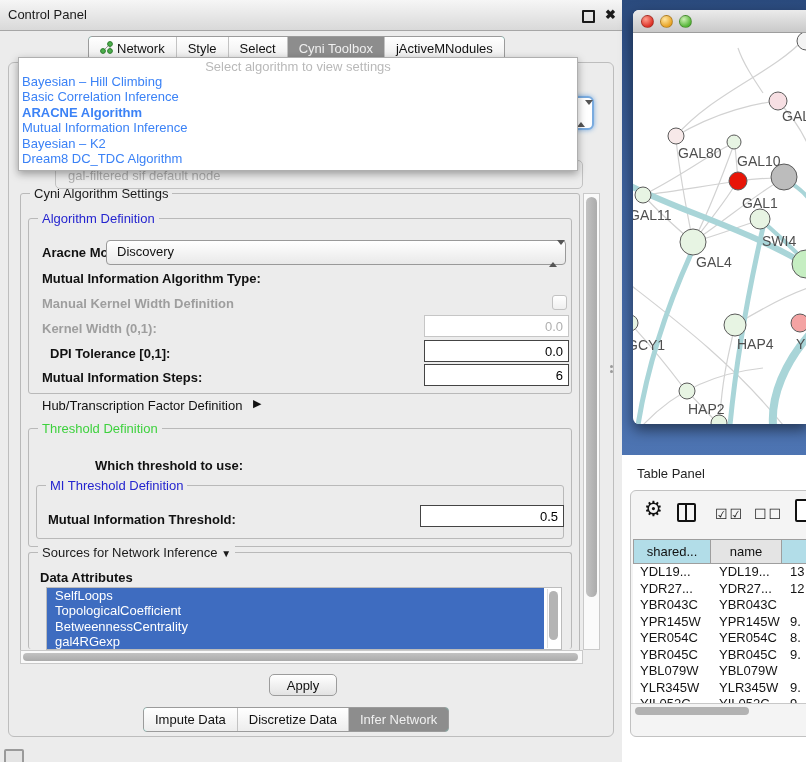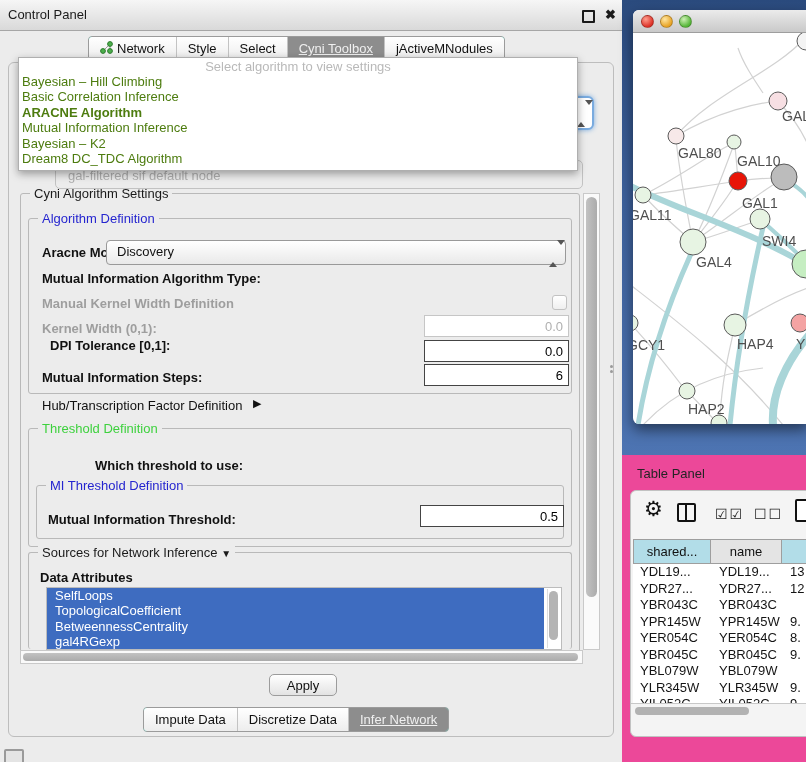--- a/index.html
+++ b/index.html
@@ -12,30 +12,30 @@
      background:linear-gradient(#f6f6f6,#d9d9d9);border-bottom:1px solid #a6a6a6;}
   .cp-title{position:absolute;left:8px;top:0;line-height:30px;font-size:13px;color:#1a1a1a;}
   .float-ico{position:absolute;right:27px;top:10px;width:9px;height:9px;border:2px solid #1a1a1a;border-radius:1px;}
   .close-ico{position:absolute;right:6px;top:0px;line-height:30px;font-size:13px;font-weight:bold;color:#1a1a1a;}
   
   .tabbar{position:absolute;display:inline-flex;height:23px;background:#5eead4;
      border:1px solid #9b9b9b;border-radius:4px;overflow:hidden;font-size:13px;}
   .tabbar .tab{display:flex;align-items:center;padding:0 11px;color:#111;
      border-left:1px solid #c3c3c3;white-space:nowrap;background:linear-gradient(#ffffff,#ededed);}
   .tabbar .tab:first-child{border-left:none;}
-  .tabbar .tab.sel{background:#8d8d8d;color:#f0f0f0;text-decoration:underline;}
+  .tabbar .tab.sel{background:#8d8d8d;color:#f0f0f0;}
   .tab .ticon{margin-right:4px;display:inline-block;}
   
   .outer-panel{position:absolute;left:8px;top:62px;width:604px;height:673px;
      background:#ececec;border:1px solid #bdbdbd;border-radius:6px;}
   
   .popup{position:absolute;left:18px;top:57px;width:558px;height:112px;background:#ffffff;
      border:1px solid #afafaf;box-shadow:0 3px 8px rgba(0,0,0,.35);z-index:10;}
   .popup .prompt{text-align:center;color:#b9b9b9;font-size:13px;height:15px;line-height:15px;margin-top:1px;}
-  .dd-item{font-size:13px;line-height:15.4px;padding-left:3px;color:#4d7c0f;white-space:nowrap;}
+  .dd-item{font-size:13px;line-height:15.4px;padding-left:3px;color:#3b82f6;white-space:nowrap;}
   .dd-item.bold{font-weight:bold;}
   
   .combo-frag{position:absolute;left:556px;top:96px;width:34px;height:30px;background:#fff;
      border:2px solid #79abdf;border-radius:6px;box-shadow:0 0 5px #79abdf;z-index:5;}
   .ghost-combo{position:absolute;left:55px;top:160px;width:528px;height:29px;background:#ececec;
      border:1px solid #c2c2c2;border-radius:5px;z-index:4;font-size:13px;color:#aeaeae;
      line-height:29px;padding-left:12px;box-sizing:border-box;}
   
   .group{position:absolute;border:1px solid #b9b9b9;border-radius:3px;background:transparent;}
   .group-label{position:absolute;font-size:13px;background:#ececec;padding:0 4px;white-space:nowrap;}
@@ -82,21 +82,21 @@
   
   .desktop{position:absolute;left:622px;top:0;width:184px;height:455px;
      background:linear-gradient(180deg,#2b4b7e 0%,#3e629e 45%,#4d74b2 100%);}
   .net-win{position:absolute;left:11px;top:10px;width:175px;height:414px;background:#fff;
      border-radius:6px 0 0 6px;box-shadow:0 6px 14px rgba(0,0,0,.5);overflow:hidden;}
   .net-tb{height:22px;background:linear-gradient(#ebebeb,#c9c9c9);border-bottom:1px solid #9e9e9e;position:relative;}
   .light{position:absolute;top:4.5px;width:13px;height:13px;border-radius:50%;border:1px solid rgba(0,0,0,.25);box-sizing:border-box;}
   .light.red{left:8px;background:radial-gradient(circle at 35% 30%,#ff9d8d,#dd3329 70%);}
   .light.yel{left:27px;background:radial-gradient(circle at 35% 30%,#ffe6a0,#e8a325 70%);}
   .light.grn{left:46px;background:radial-gradient(circle at 35% 30%,#cdf0b4,#55b637 70%);}
-  .table-area{position:absolute;left:622px;top:455px;width:184px;height:307px;background:#ec4899;}
+  .table-area{position:absolute;left:622px;top:455px;width:184px;height:307px;background:#ffffff;}
   .tp-title{position:absolute;left:15px;top:11px;font-size:13px;color:#242424;}
   .table-card{position:absolute;left:8px;top:35px;width:180px;height:245px;background:#f4f4f4;
      border:1px solid #c2c2c2;border-radius:6px;overflow:hidden;}
   .gear{position:absolute;left:13px;top:6px;font-size:21px;color:#111;}
   .colico{position:absolute;left:46px;top:12px;width:15px;height:15px;border:2px solid #111;border-radius:2px;}
   .colico i{position:absolute;left:6px;top:0;width:2px;height:15px;background:#111;}
   .ckpair{position:absolute;top:15px;font-size:14px;color:#222;letter-spacing:2px;}
   .pageico{position:absolute;left:164px;top:8px;width:14px;height:19px;border:2px solid #111;border-radius:2px;background:#fff;}
   .thead{position:absolute;left:2px;top:48px;height:25px;display:flex;}
   .th{box-sizing:border-box;border:1px solid #9e9e9e;border-left:none;font-size:13px;color:#111;
@@ -185,21 +185,21 @@
   </div>
 
   <span class="lbl b" style="left:42px;top:271px;">Mutual Information Algorithm Type:</span>
 
   <span class="lbl dis" style="left:42px;top:296px;">Manual Kernel Width Definition</span>
   <span class="checkbox" style="left:552px;top:295px;"></span>
 
   <span class="lbl dis" style="left:42px;top:321px;">Kernel Width (0,1):</span>
   <input class="tf dis" style="left: 424px; top: 315px; width: 133px;" readonly="" value="0.0">
 
-  <span class="lbl b" style="left:42px;top:338px;padding-left:8px;">DPI Tolerance [0,1]:</span>
+  <span class="lbl b" style="left:42px;top:346px;padding-left:8px;">DPI Tolerance [0,1]:</span>
   <input class="tf" style="left: 424px; top: 340px; width: 133px;" readonly="" value="0.0">
 
   <span class="lbl b" style="left:42px;top:370px;">Mutual Information Steps:</span>
   <input class="tf" style="left: 424px; top: 364px; width: 133px;" readonly="" value="6">
 
   <span class="lbl" style="left:42px;top:398px;">Hub/Transcription Factor Definition</span>
   <span class="lbl" style="left:253px;top:397px;font-size:11px;">▶</span>
 
   <div class="group" style="left:28px;top:428px;width:542px;height:117px;"></div>
   <span class="group-label green" style="left:38px;top:421px;">Threshold Definition</span>

